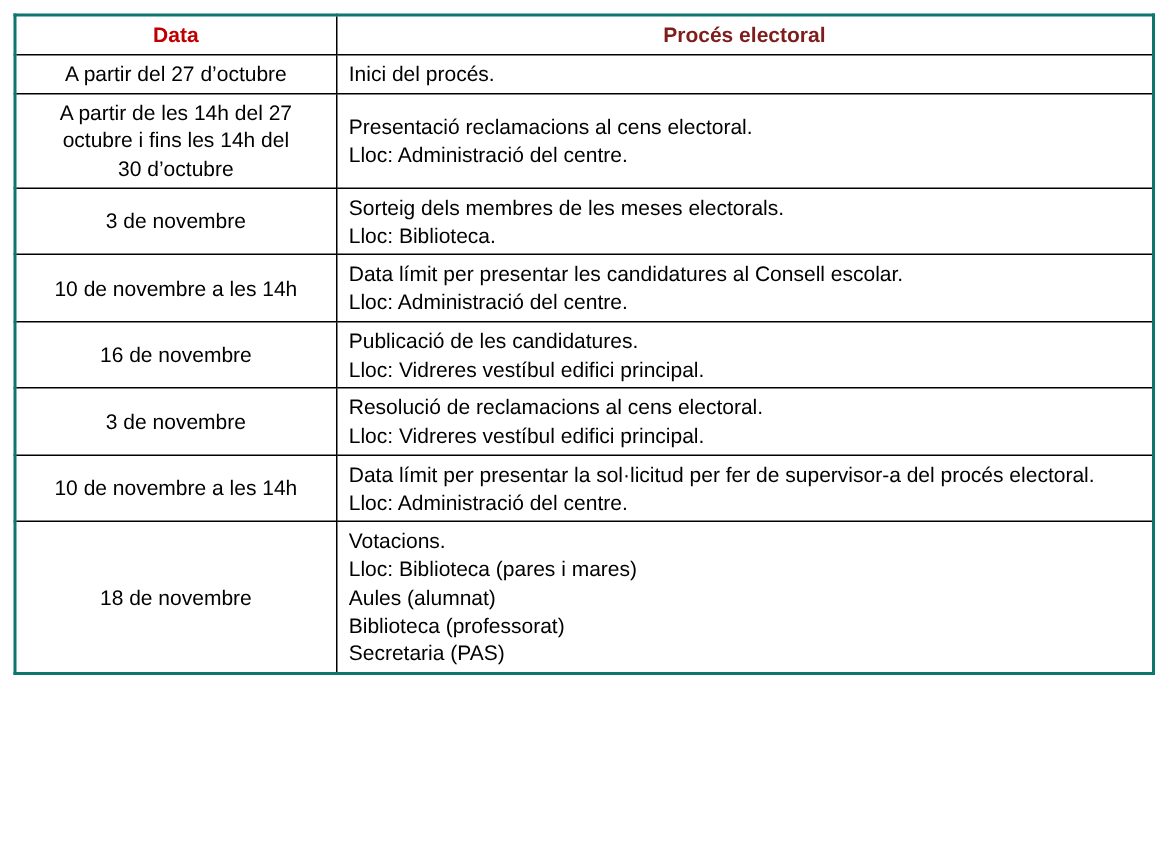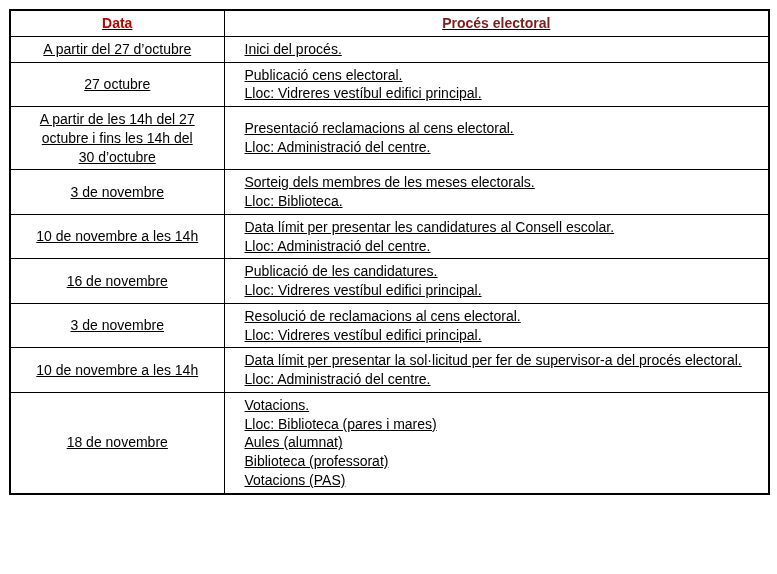--- a/index.html
+++ b/index.html
@@ -12,23 +12,22 @@
   .page {
     width: 777px;
     height: 574px;
     box-sizing: border-box;
     padding: 9px 9px 0 9px;
     background: #ffffff;
   }
   table.schedule {
     width: 759px;
     border-collapse: collapse;
-    border: 2px solid #000000;
+    border: 2px solid #0f766e;
     table-layout: fixed;
-    text-decoration: underline;
   }
   table.schedule th,
   table.schedule td {
     border: 1px solid #000000;
     font-size: 14px;
     line-height: 1.34;
     vertical-align: middle;
   }
   col.date-col { width: 214px; }
   col.process-col { width: 545px; }
@@ -36,21 +35,21 @@
     font-weight: bold;
     text-align: center;
     padding: 3px 4px;
   }
   td.date-cell {
     text-align: center;
     padding: 3px 24px;
   }
   td.process-cell {
     text-align: left;
-    padding: 3px 6px 3px 20px;
+    padding: 3px 6px 3px 8px;
   }
   td.process-cell div {
     white-space: normal;
   }
 </style>
 </head>
 <body>
 
 <div class="page">
   <table class="schedule">
@@ -62,27 +61,20 @@
       <tr>
         <th class="header-cell" style="color: rgb(192, 0, 0);">Data</th>
         <th class="header-cell" style="color: #7f1d1d;">Procés electoral</th>
       </tr>
     </thead>
     <tbody>
         <tr>
           <td class="date-cell">A partir del 27 d’octubre</td>
           <td class="process-cell">
             <div>Inici del procés.</div>
-          </td>
-        </tr>
-        <tr>
-          <td class="date-cell">27 octubre</td>
-          <td class="process-cell">
-            <div>Publicació cens electoral.</div>
-            <div>Lloc: Vidreres vestíbul edifici principal.</div>
           </td>
         </tr>
         <tr>
           <td class="date-cell">A partir de les 14h del 27 octubre i fins les 14h del 30 d’octubre</td>
           <td class="process-cell">
             <div>Presentació reclamacions al cens electoral.</div>
             <div>Lloc: Administració del centre.</div>
           </td>
         </tr>
         <tr>
@@ -120,18 +112,18 @@
             <div>Lloc: Administració del centre.</div>
           </td>
         </tr>
         <tr>
           <td class="date-cell">18 de novembre</td>
           <td class="process-cell">
             <div>Votacions.</div>
             <div>Lloc: Biblioteca (pares i mares)</div>
             <div>Aules (alumnat)</div>
             <div>Biblioteca (professorat)</div>
-            <div>Votacions (PAS)</div>
+            <div>Secretaria (PAS)</div>
           </td>
         </tr>
       </tbody>
   </table>
 </div>
 
 </body></html>

